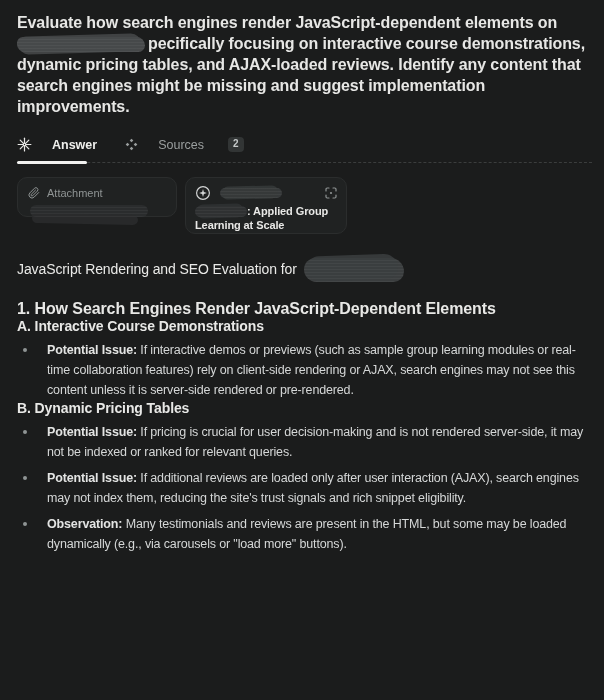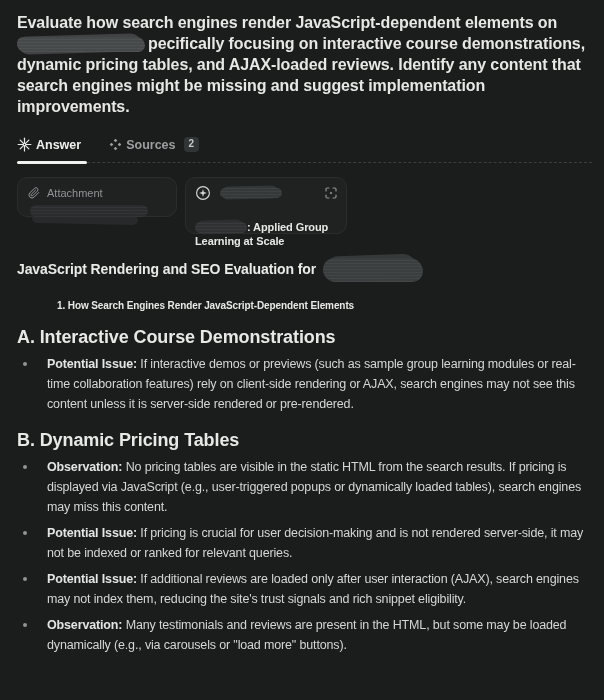--- a/index.html
+++ b/index.html
@@ -50,25 +50,25 @@
 
   
   .tabs {
     position: relative;
     margin-top: 20px;
     display: flex;
     align-items: center;
     padding-bottom: 10px;
     border-bottom: 1px dashed #3b3d3d;
   }
-  .tab { display: flex; align-items: center; gap: 4px; cursor: pointer; }
+  .tab { display: flex; align-items: center; gap: 20px; cursor: pointer; }
   .tab .tab-label { font-size: 12.5px; font-weight: 700; }
   .tab-answer .tab-label { color: #efefec; }
   .tab-sources { margin-left: 28px; }
-  .tab-sources .tab-label { color: #9b9f9f; font-weight: 700; }
+  .tab-sources .tab-label { color: #9b9f9f; font-weight: 400; }
   .badge {
     background: #323535;
     color: #c6c9c9;
     font-size: 10px;
     font-weight: 600;
     line-height: 1;
     padding: 2px 5px 3px;
     border-radius: 4px;
     margin-left: 4px;
   }
@@ -91,51 +91,50 @@
   .card-attachment { width: 160px; height: 40px; padding: 9px 10px; }
   .card-head { display: flex; align-items: center; gap: 7px; }
   .attachment-label { color: #8f9494; font-size: 11px; }
   .blob-attachment { display: block; margin-top: 6px; margin-left: 2px; width: 118px; height: 12px; background: #2a2c2d; border-radius: 7px; }
   .blob-attachment::before { inset: 9px 10px -7px 2px; transform: rotate(1.2deg); }
 
   .card-source { width: 162px; height: 57px; padding: 7px 9px 8px; }
   .blob-source-name { width: 62px; height: 10px; background: #36393a; border-radius: 6px; margin-left: 2px; }
   .spacer { flex: 1; }
   .source-title {
-    margin-top: 20px;
+    margin-top: 4px;
     font-size: 11px;
     font-weight: 700;
     line-height: 13.5px;
     color: #e8e8e6;
     letter-spacing: -0.1px;
   }
   .blob-source-title { width: 52px; height: 11px; background: #2f3132; vertical-align: -2px; border-radius: 6px; }
 
   
   .main-title {
     margin-top: 24px;
     font-size: 14px;
-    font-weight: 700;
+    font-weight: 400;
     letter-spacing: -0.1px;
     color: #eaeae8;
   }
   .blob-heading { width: 100px; height: 24px; background: #3b3e3f; margin-left: 7px; vertical-align: -8px; border-radius: 12px 14px 11px 13px; }
   .blob-heading::before { inset: -3px 6px 2px 3px; transform: rotate(-2deg); }
 
   .section-heading {
     margin-top: 18px;
-    font-size: 10px;
+    font-size: 16px;
     font-weight: 700;
     color: #e8e8e6;
     letter-spacing: -0.1px;
-    margin-left: 40px;
   }
   .sub-heading {
-    margin-top: 16px;
-    font-size: 18px;
+    margin-top: 0;
+    font-size: 14px;
     font-weight: 700;
     color: #e8e8e6;
     letter-spacing: -0.1px;
   }
   ul.bullets { list-style: none; margin-top: 5px; max-width: 575px; }
   ul.bullets li {
     position: relative;
     padding-left: 30px;
     margin-top: 6px;
     font-size: 12.5px;
@@ -244,24 +243,20 @@
   <ul class="bullets">
     <li>
       <span class="b-label">Potential Issue:</span>
       <span>If interactive demos or previews (such as sample group learning modules or real-time collaboration features) rely on client-side rendering or AJAX, search engines may not see this content unless it is server-side rendered or pre-rendered.</span>
     </li>
   </ul>
 
   <h4 class="sub-heading">B. Dynamic Pricing Tables</h4>
   <ul class="bullets">
     <li>
-      <span class="b-label">Observation:</span>
-      <span>No pricing tables are visible in the static HTML from the search results. If pricing is displayed via JavaScript (e.g., user-triggered popups or dynamically loaded tables), search engines may miss this content.</span>
-    </li>
-    <li>
       <span class="b-label">Potential Issue:</span>
       <span>If pricing is crucial for user decision-making and is not rendered server-side, it may not be indexed or ranked for relevant queries.</span>
     </li>
   </ul>
 
   <ul class="bullets">
     <li>
       <span class="b-label">Potential Issue:</span>
       <span>If additional reviews are loaded only after user interaction (AJAX), search engines may not index them, reducing the site's trust signals and rich snippet eligibility.</span>
     </li>

